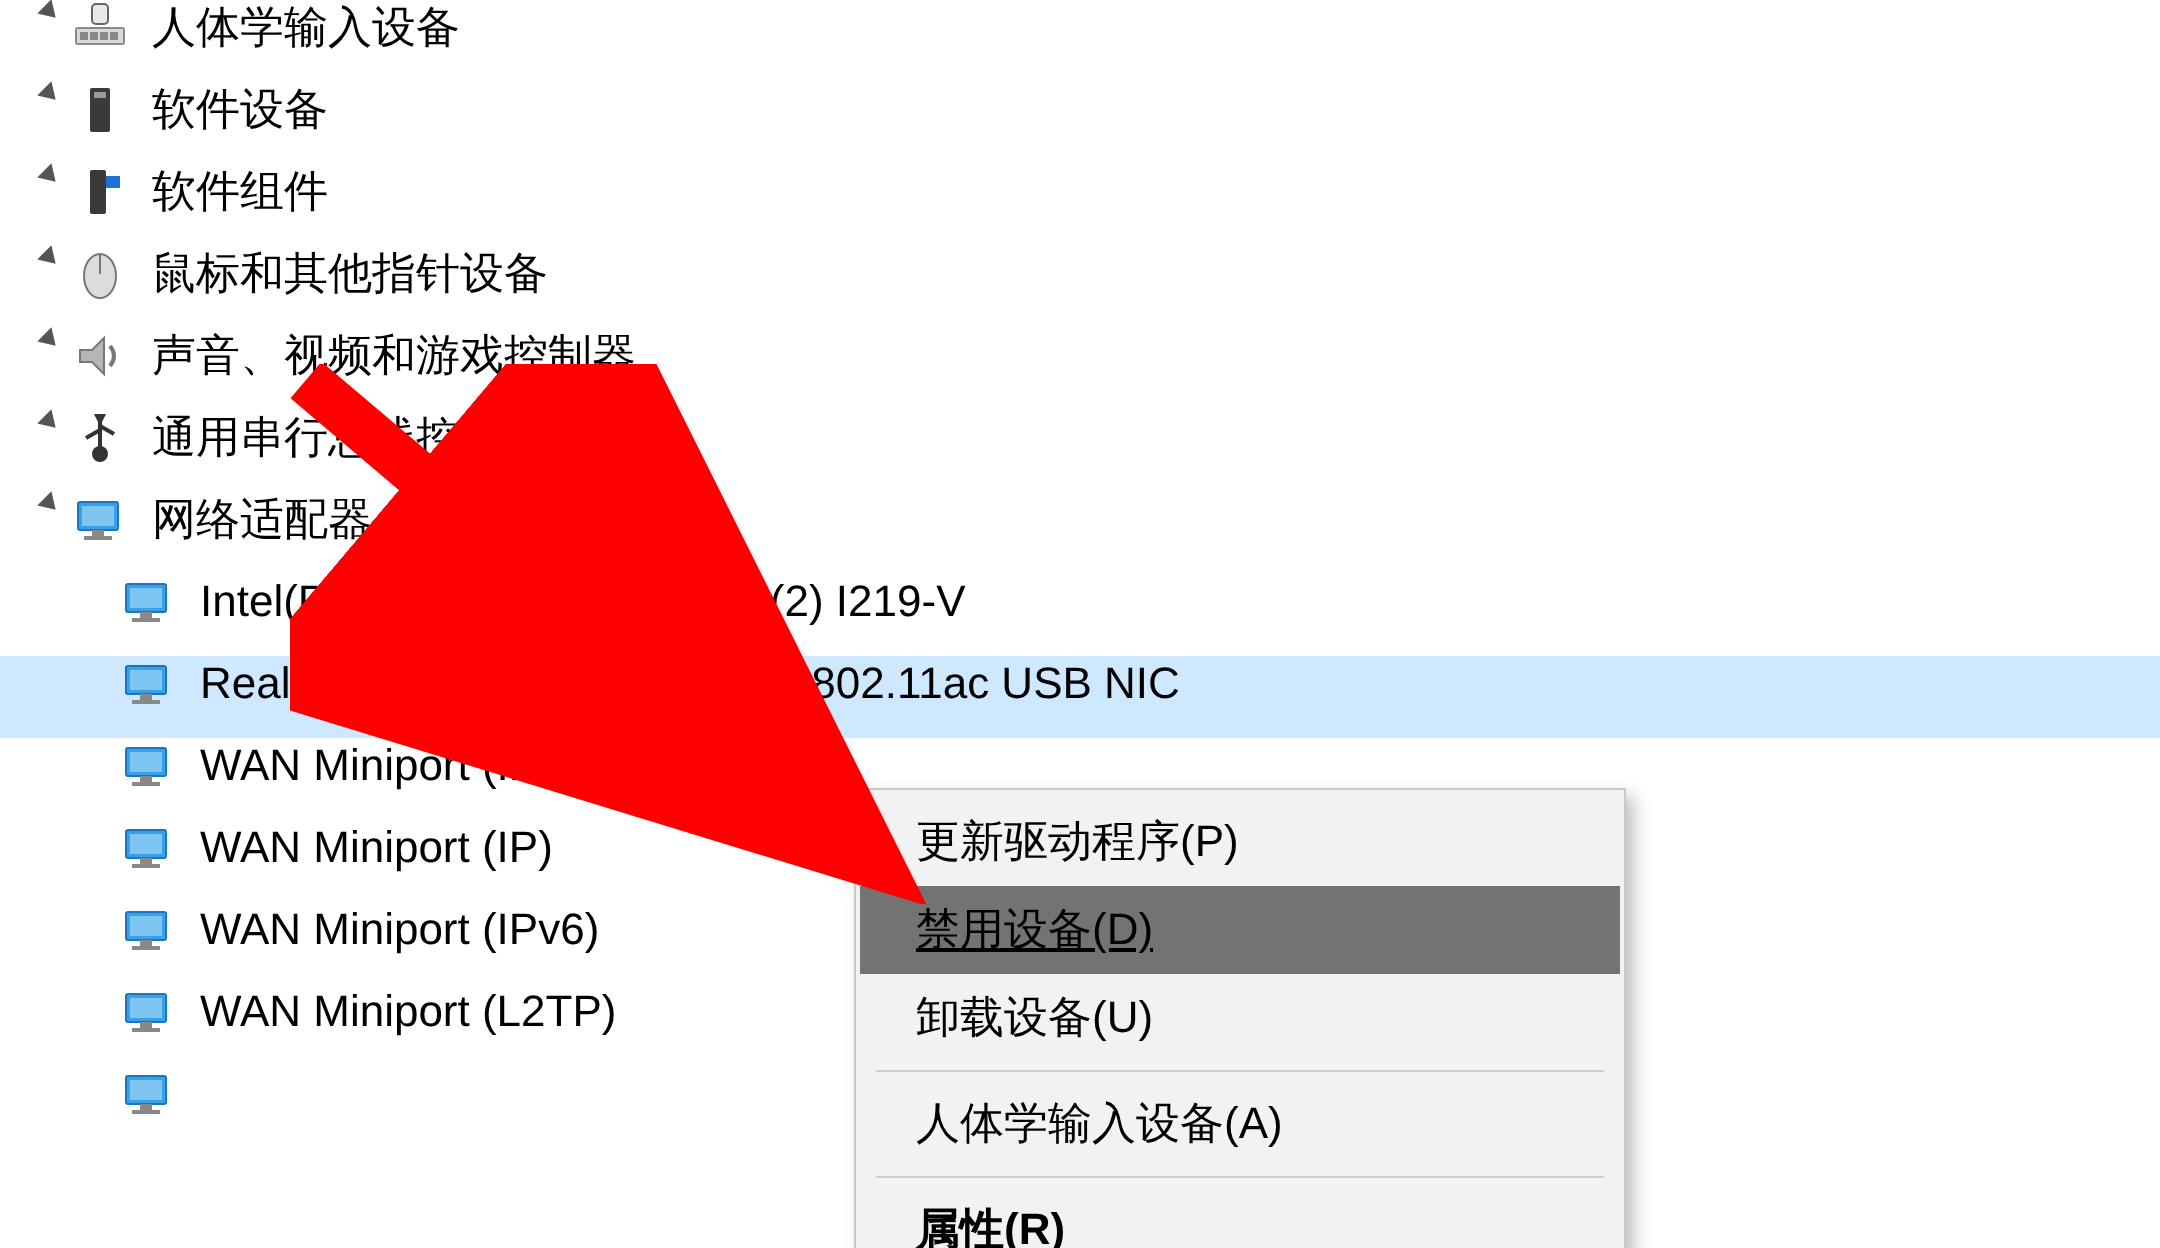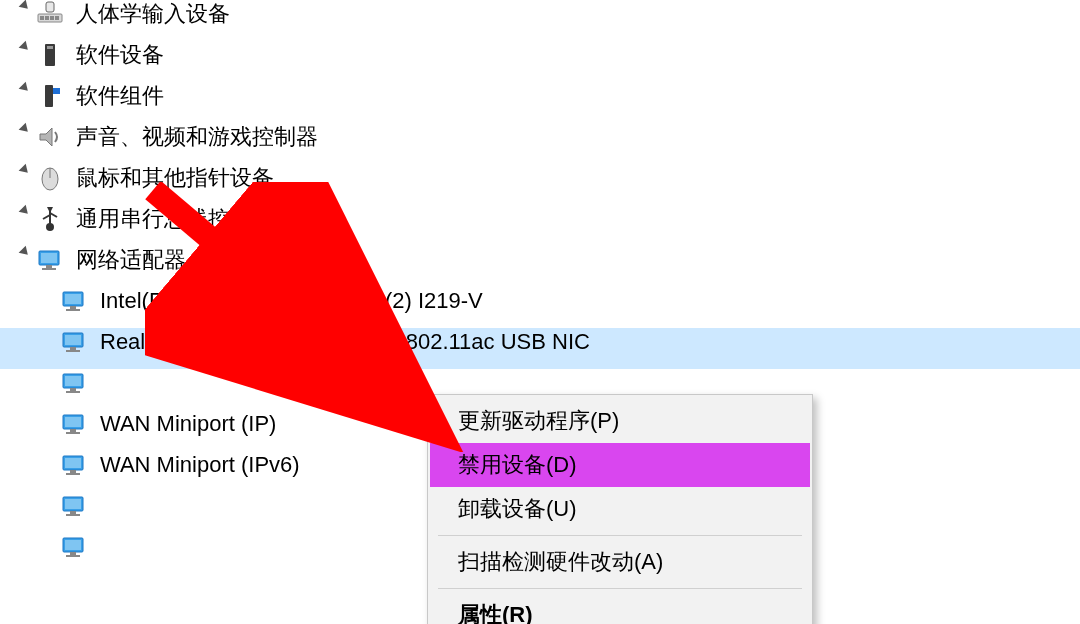--- a/index.html
+++ b/index.html
@@ -18,21 +18,21 @@
   
   .exp{width:14px;height:14px;margin-right:4px;position:relative;top:2px;}
   .exp::before{content:"";position:absolute;left:2px;top:0;width:0;height:0;
     border-left:5px solid transparent;border-top:8px solid #555;
     border-right:5px solid transparent;transform:rotate(-45deg);}
   
   .menu{position:absolute;left:427px;top:353px;width:380px;background:#f2f2f2;
     border:1px solid #c8c8c8;box-shadow:4px 4px 8px rgba(0,0,0,.25);
     padding:4px 2px;margin-top:41px;}
   .mi{padding:8px 28px;font-size:22px;line-height:28px;color:#000;}
-  .mi.hover{background:#d946ef;}
+  .mi.hover{background:#737373;text-decoration:underline;}
   .msep{height:1px;background:#d0d0d0;margin:4px 8px;}
   .mi.bold{font-weight:700;}
   
   .arrow{position:absolute;left:145px;top:182px;pointer-events:none;}
 </style>
 </head>
 <body>
 
 <svg width="0" height="0" style="position:absolute">
   <defs>
@@ -105,40 +105,40 @@
           <use href="#ic-comp"></use>
         </svg>
       </span>
     <span class="txt">软件组件</span>
   </div>
 
   <div class="row lvl1">
     <span class="exp"></span>
     <span class="ico">
         <svg width="28" height="28">
+          <use href="#ic-mouse"></use>
+        </svg>
+      </span>
+    <span class="txt">鼠标和其他指针设备</span>
+  </div>
+
+  <div class="row lvl1">
+    <span class="exp"></span>
+    <span class="ico">
+        <svg width="28" height="28">
           <use href="#ic-sound"></use>
         </svg>
       </span>
     <span class="txt">声音、视频和游戏控制器</span>
   </div>
 
   <div class="row lvl1">
     <span class="exp"></span>
     <span class="ico">
         <svg width="28" height="28">
-          <use href="#ic-mouse"></use>
-        </svg>
-      </span>
-    <span class="txt">鼠标和其他指针设备</span>
-  </div>
-
-  <div class="row lvl1">
-    <span class="exp"></span>
-    <span class="ico">
-        <svg width="28" height="28">
           <use href="#ic-usb"></use>
         </svg>
       </span>
     <span class="txt">通用串行总线控制器</span>
   </div>
 
   <div class="row lvl1">
     <span class="exp" style="transform:rotate(0deg);"></span>
     <span class="ico">
         <svg width="28" height="28">
@@ -165,20 +165,21 @@
       </span>
     <span class="txt">Realtek 8812BU Wireless LAN 802.11ac USB NIC</span>
   </div>
 
   <div class="row lvl2">
     <span class="ico">
         <svg width="28" height="28">
           <use href="#ic-net"></use>
         </svg>
       </span>
+    <span class="txt">WAN Miniport (IKEv2)</span>
   </div>
 
   <div class="row lvl2">
     <span class="ico">
         <svg width="28" height="28">
           <use href="#ic-net"></use>
         </svg>
       </span>
     <span class="txt">WAN Miniport (IP)</span>
   </div>
@@ -191,39 +192,40 @@
       </span>
     <span class="txt">WAN Miniport (IPv6)</span>
   </div>
 
   <div class="row lvl2">
     <span class="ico">
         <svg width="28" height="28">
           <use href="#ic-net"></use>
         </svg>
       </span>
+    <span class="txt">WAN Miniport (L2TP)</span>
   </div>
 
 
   <div class="row lvl2">
     <span class="ico">
         <svg width="28" height="28">
           <use href="#ic-net"></use>
         </svg>
       </span>
   </div>
 
 </div>
 
 <div class="menu">
   <div class="mi">更新驱动程序(P)</div>
   <div class="mi hover">禁用设备(D)</div>
   <div class="mi">卸载设备(U)</div>
   <div class="msep"></div>
-  <div class="mi">扫描检测硬件改动(A)</div>
+  <div class="mi">人体学输入设备(A)</div>
   <div class="msep"></div>
   <div class="mi bold">属性(R)</div>
 </div>
 
 <svg class="arrow" width="320" height="270">
   <defs>
     <marker id="ahead" markerWidth="14" markerHeight="12" refX="12" refY="6" orient="auto">
       <polygon points="0,0 14,6 0,12" fill="#ff0000"></polygon>
     </marker>
   </defs>

